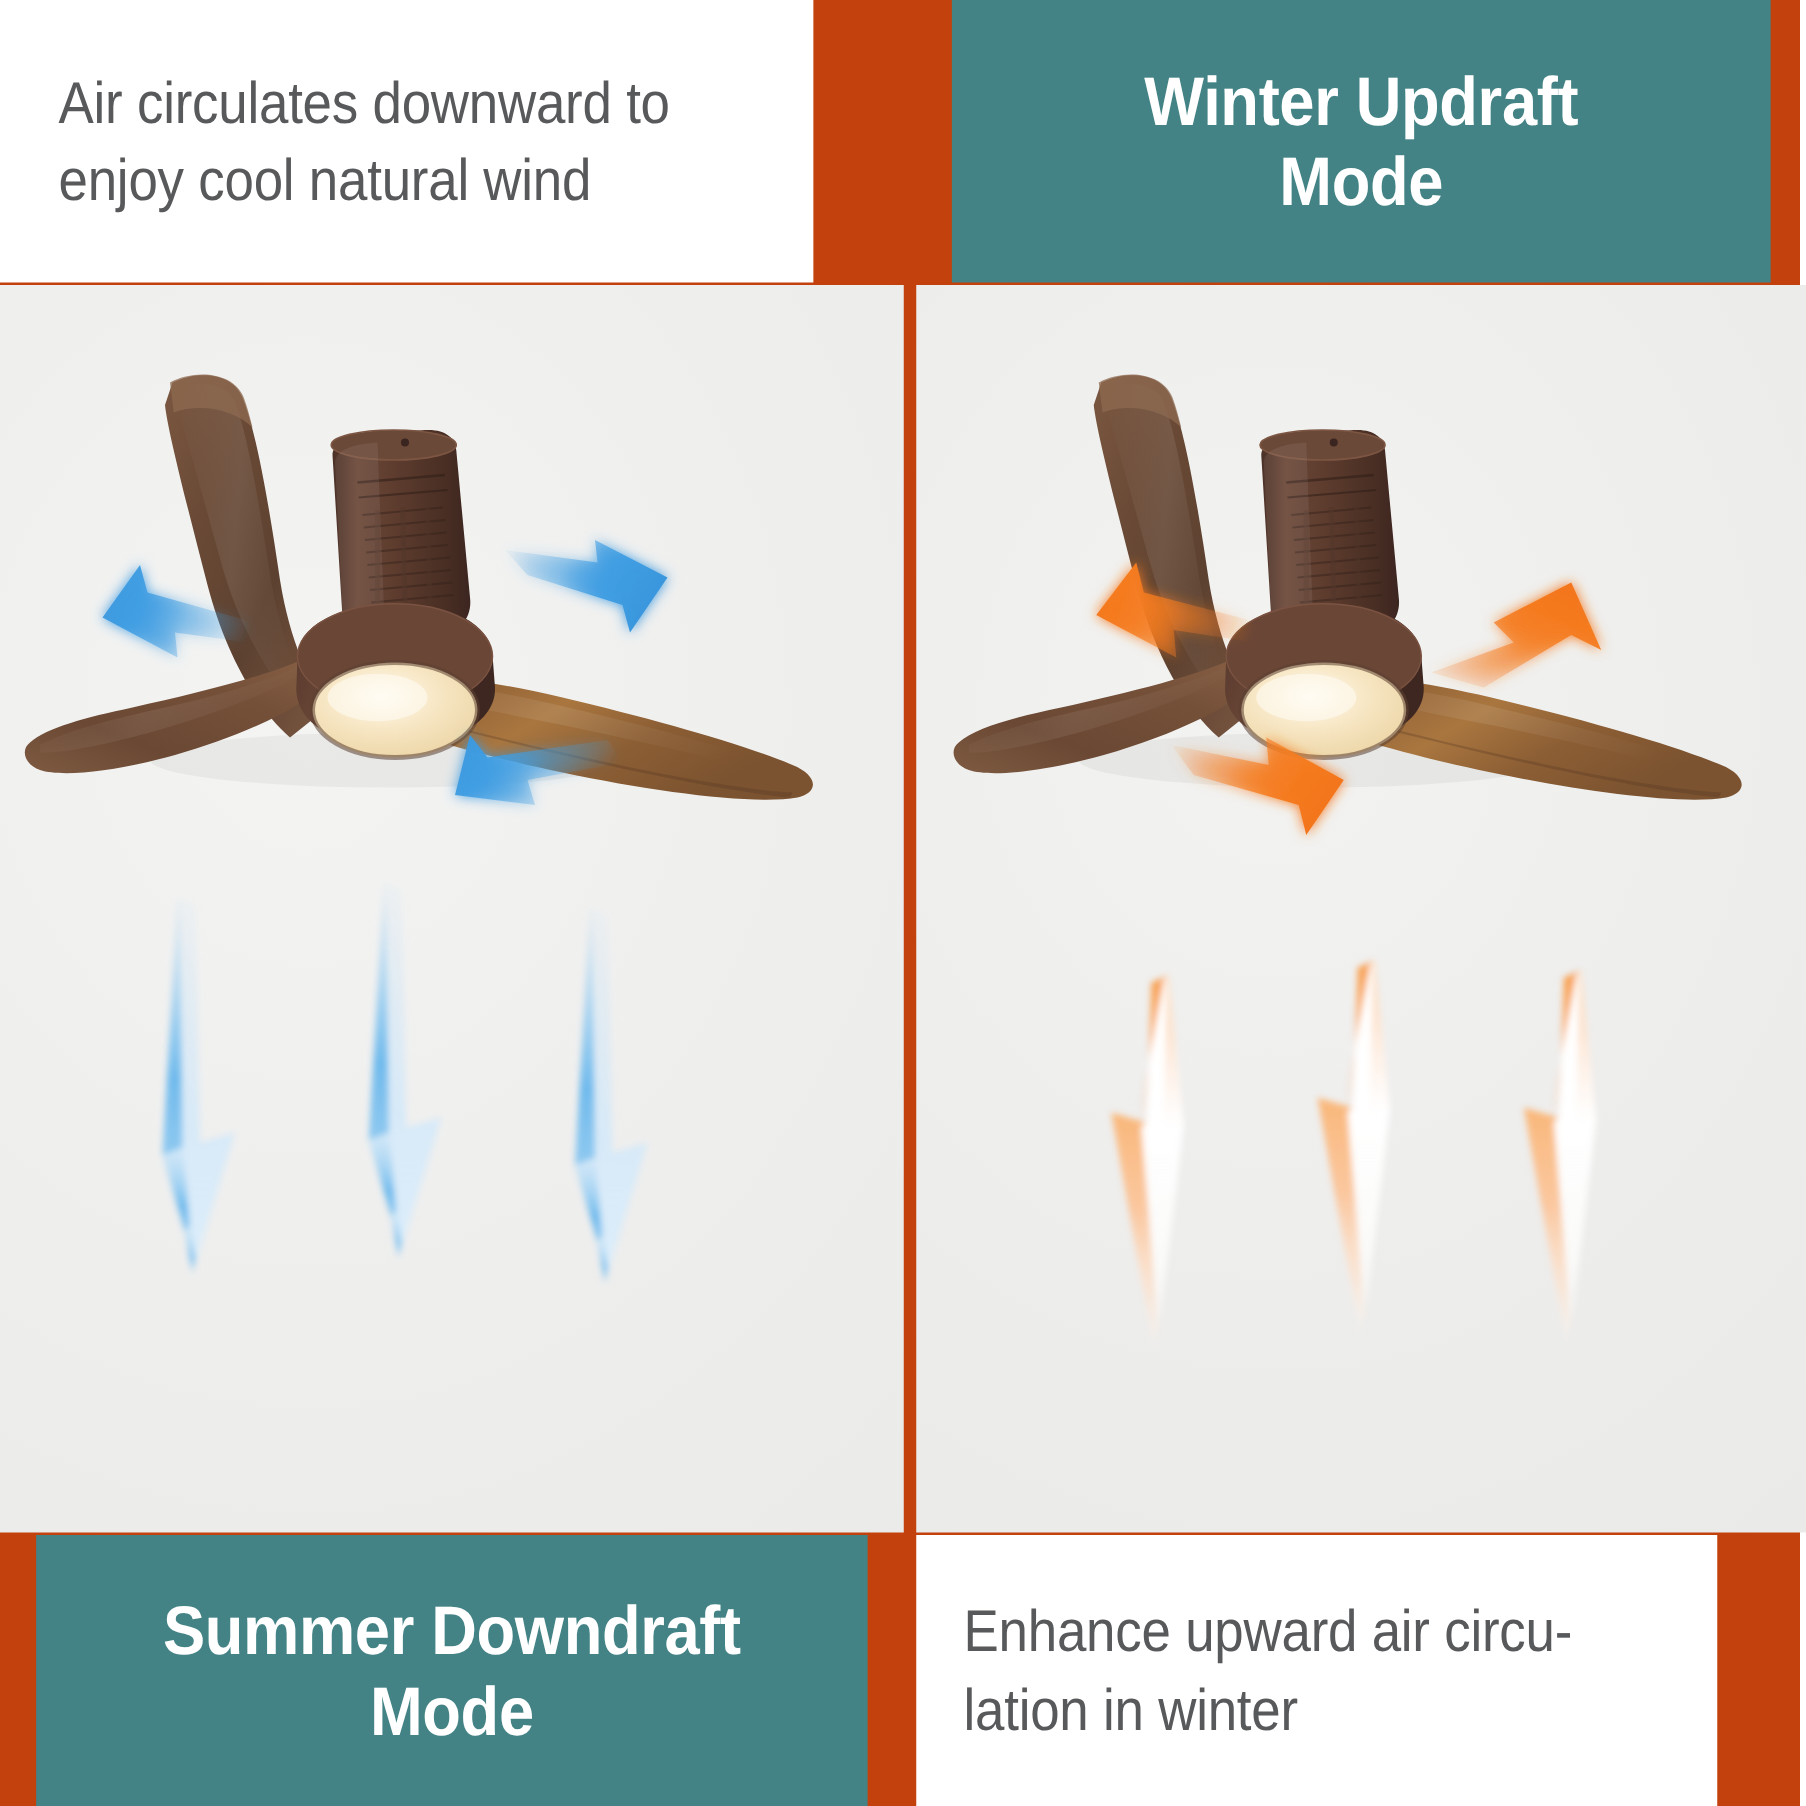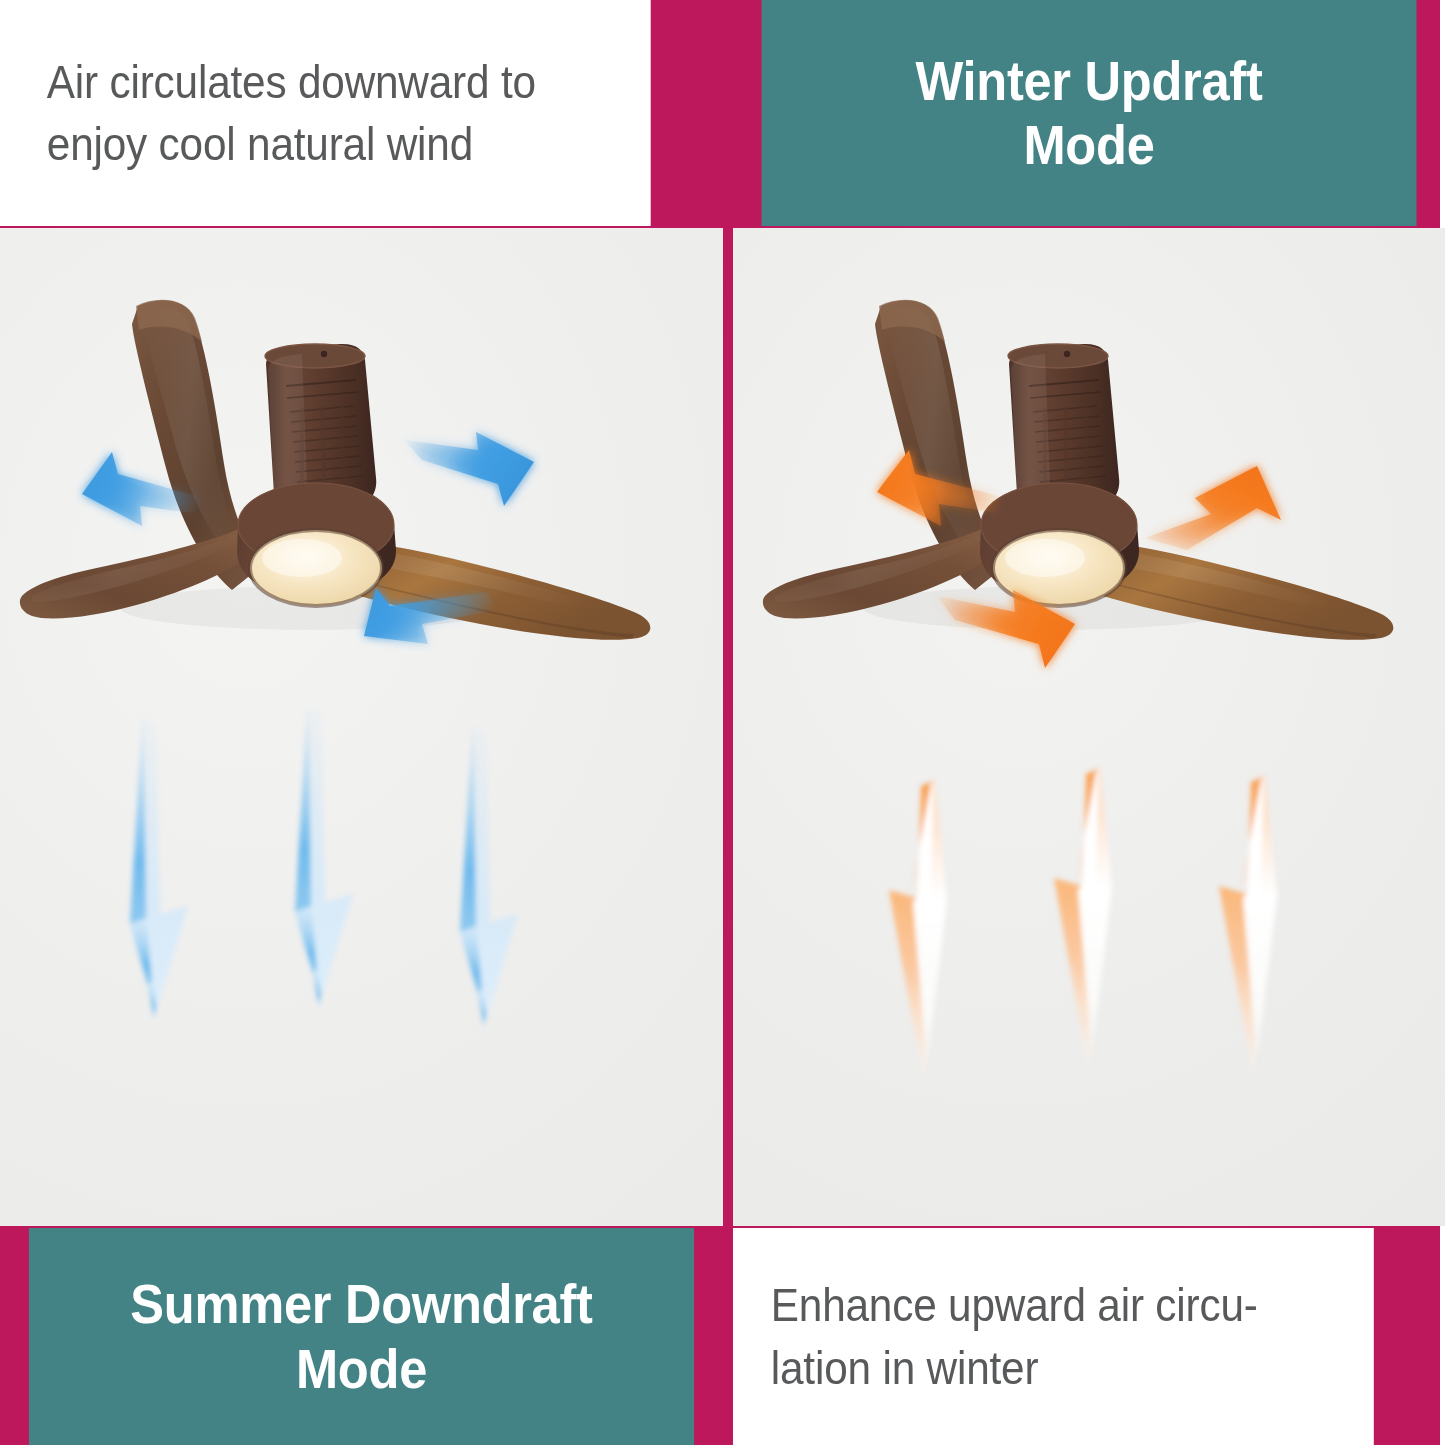--- a/index.html
+++ b/index.html
@@ -2,21 +2,21 @@
 <html><head>
 <meta charset="utf-8">
 <title>Ceiling Fan Airflow Modes Infographic</title>
 <style>
   html,body{margin:0;padding:0;background:#ffffff;}
   body{
     width:1445px;height:1445px;
     font-family:"Liberation Sans","DejaVu Sans",sans-serif;
     overflow:hidden;
   }
-  .board{position:relative;width:1440px;height:1445px;background:#be185d;}
+  .board{position:relative;width:1440px;height:1445px;background:#c2410c;}
 
   
   .cap{
     position:absolute;box-sizing:border-box;
     display:flex;flex-direction:column;justify-content:center;
   }
   .cap-plain{
     background:#ffffff;color:#58595b;
     font-size:47px;line-height:1.33;font-weight:400;
     letter-spacing:-0.2px;

